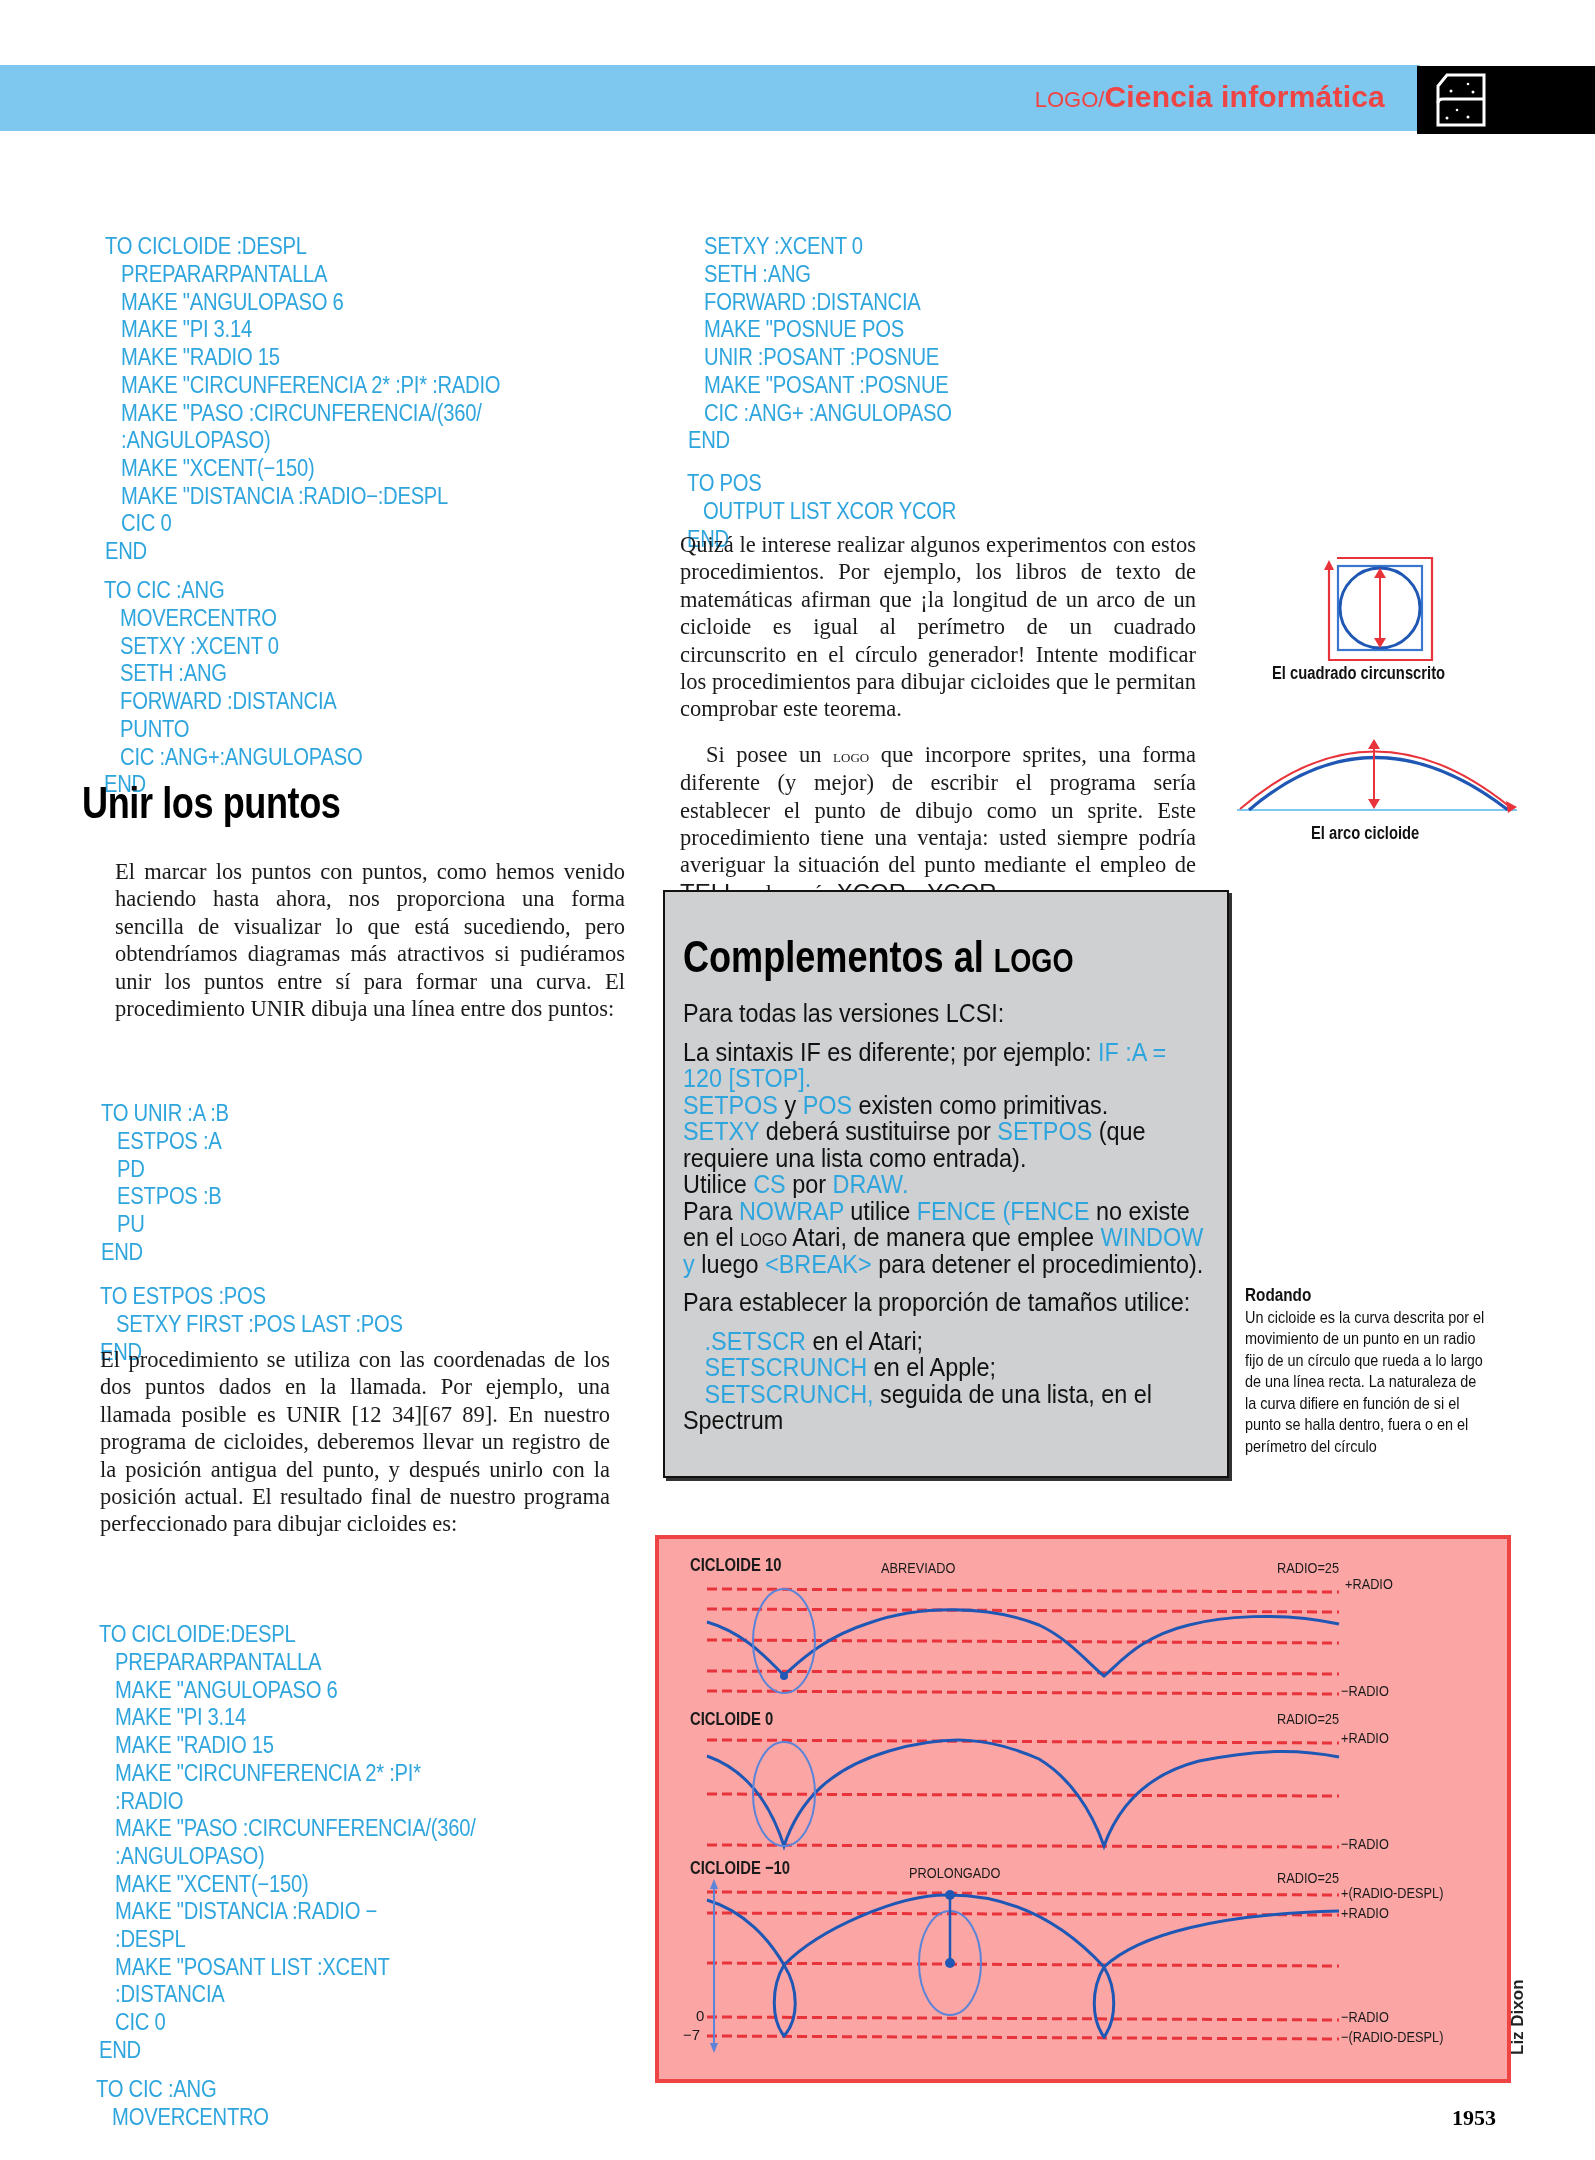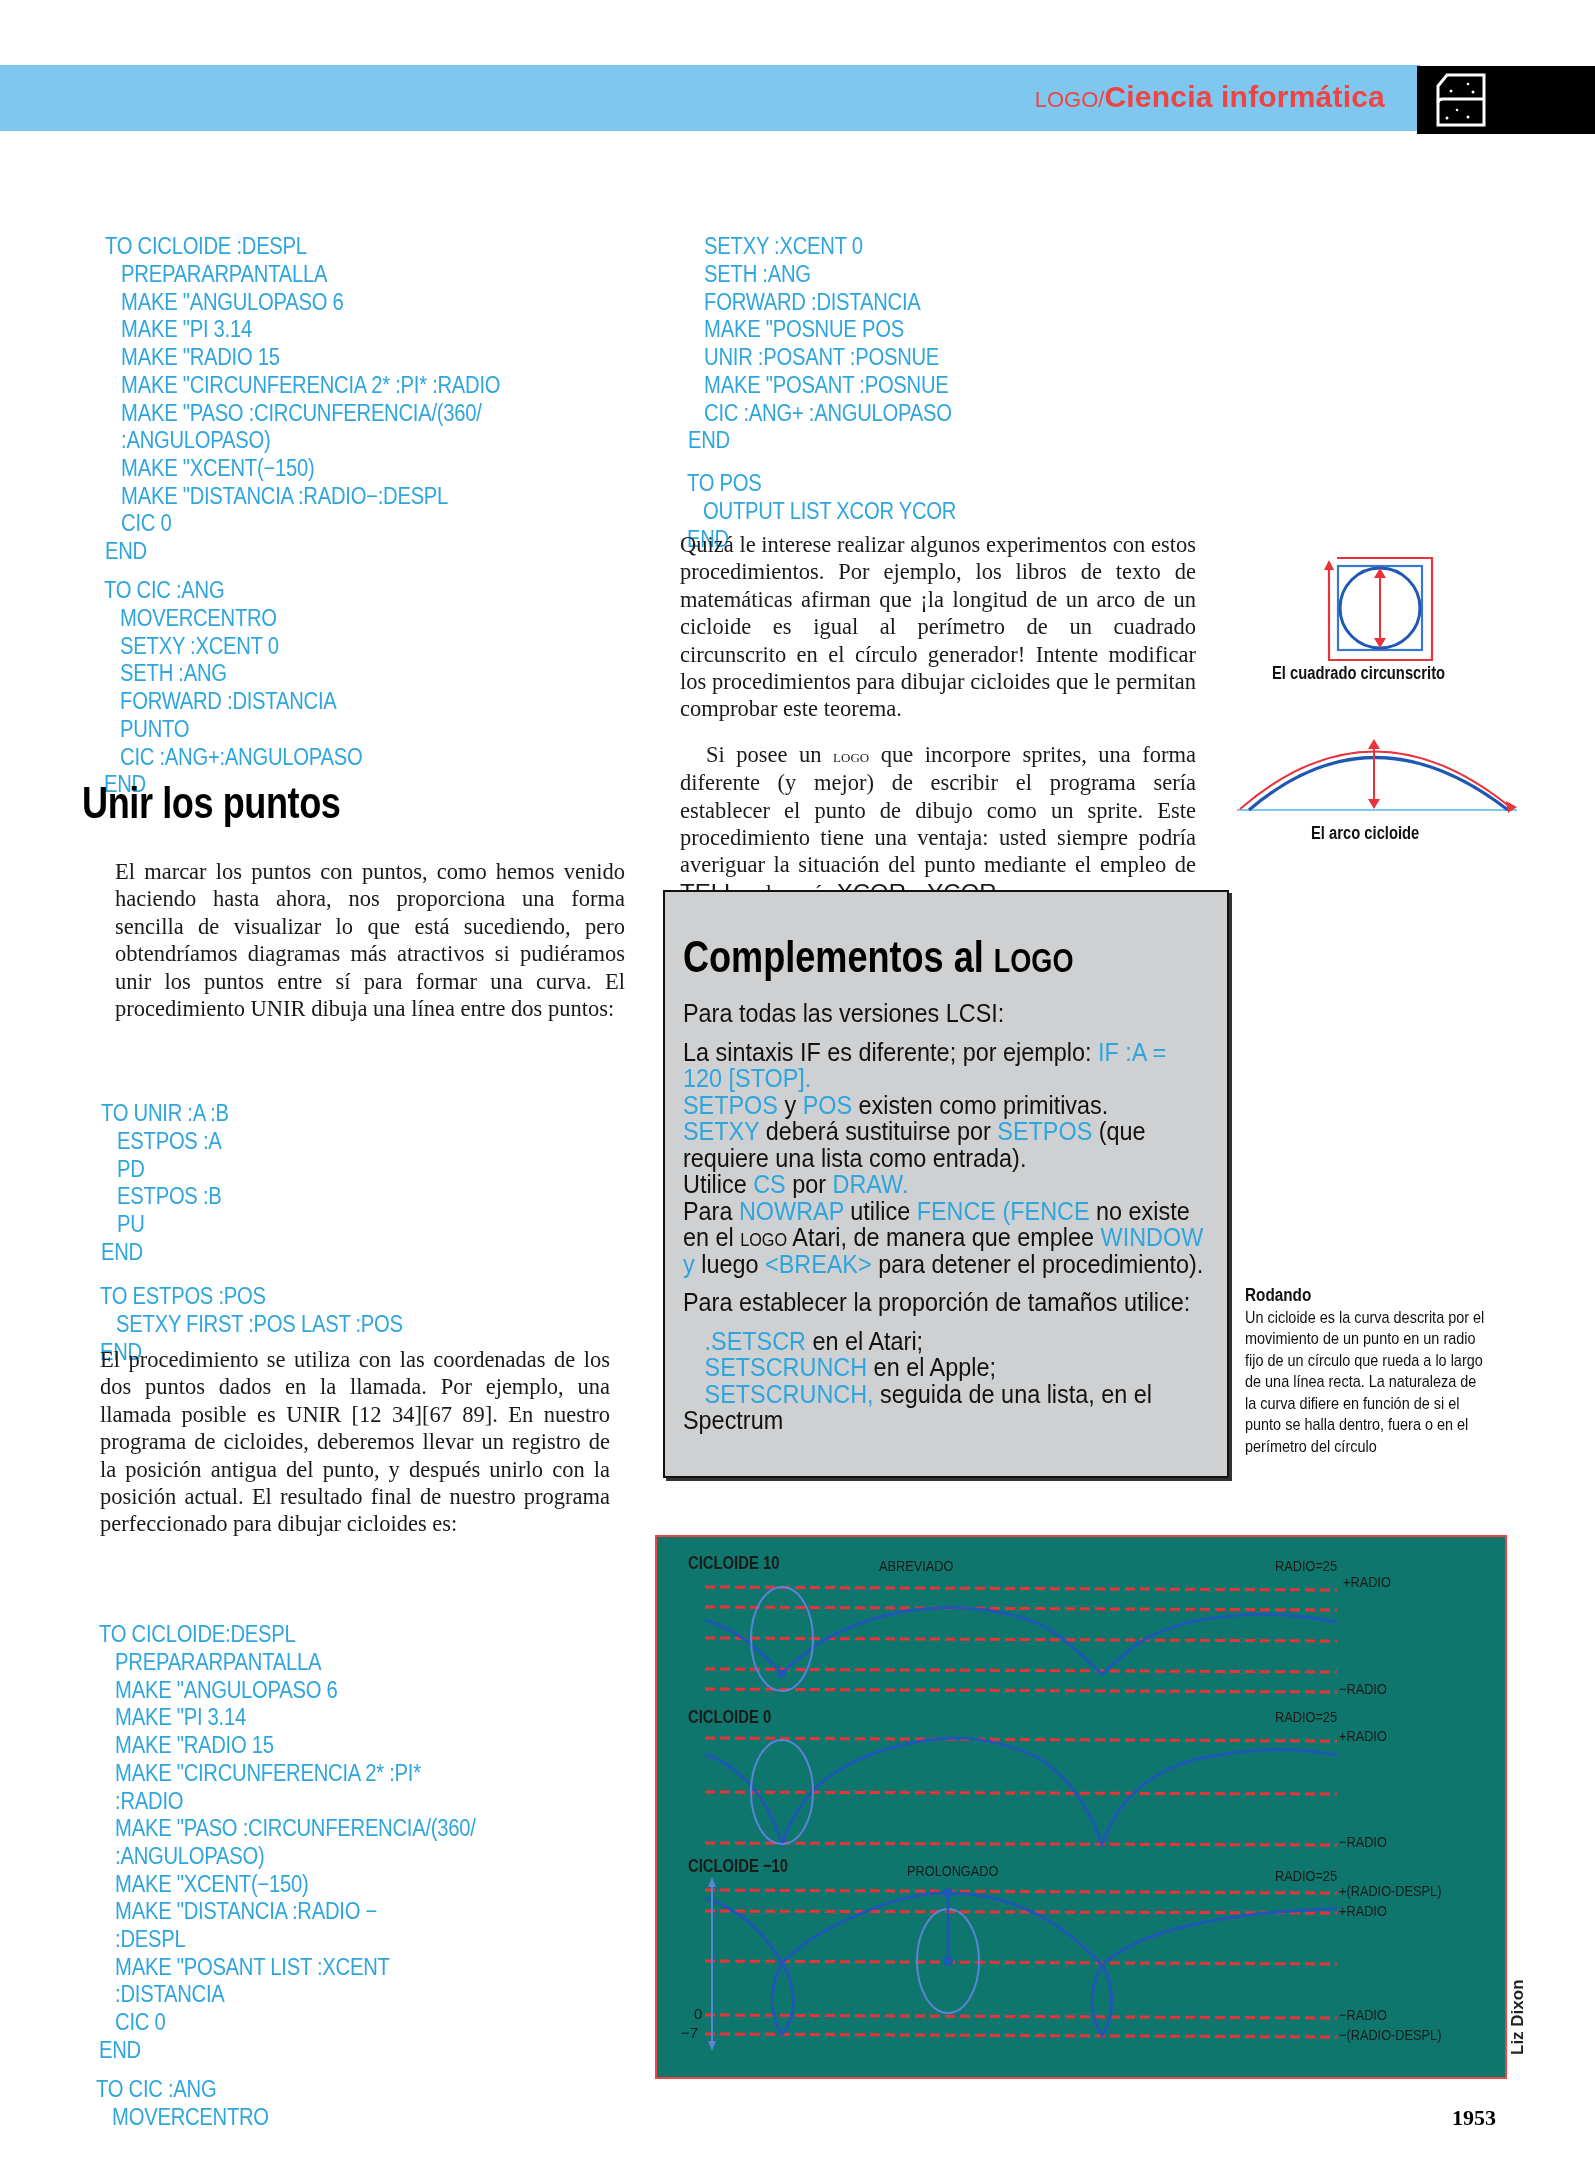--- a/index.html
+++ b/index.html
@@ -26,21 +26,21 @@
   .box-title .sc-logo { font-size:33px; }
   .box-body { position:absolute; left:18px; top:108px; width:522px; font-family:"Liberation Sans", sans-serif; font-size:26px; line-height:26.5px; color:#111; }
   .box-body p { margin:0 0 12px 0; transform:scaleX(0.9); transform-origin:left top; width:111%; }
   .kw { color:#2fa5de; }
   .box-body .ind { padding-left:24px; }
 
   .caption { position:absolute; font-family:"Liberation Sans", sans-serif; font-size:17px; line-height:21.5px; color:#111; transform:scaleX(0.85); transform-origin:left top; }
   .caption b { font-size:18px; }
   .fig-label { position:absolute; font-family:"Liberation Sans", sans-serif; font-weight:bold; font-size:18px; color:#111; transform:scaleX(0.82); transform-origin:left top; white-space:nowrap; }
 
-  .chart-frame { position:absolute; left:655px; top:1535px; width:848px; height:540px; border:2px solid #ef4444; background:#0f766e; }
+  .chart-frame { position:absolute; left:655px; top:1535px; width:848px; height:540px; border:4px solid #ef4444; background:#fca5a5; }
   .credit { position:absolute; left:1508px; top:2055px; font-family:"Liberation Sans", sans-serif; font-weight:bold; font-size:17px; transform:rotate(-90deg); transform-origin:left top; white-space:nowrap; color:#222; }
   .page-num { position:absolute; left:1452px; top:2105px; font-family:"Liberation Serif", serif; font-weight:bold; font-size:22px; color:#000; }
 </style>
 </head>
 <body>
 
 <div class="header-band"></div>
 <div class="header-title"><span class="logo-sc">LOGO/</span><span>Ciencia informática</span></div>
 <div class="header-icon-box">
   <svg width="52" height="56" viewBox="0 0 52 56">

